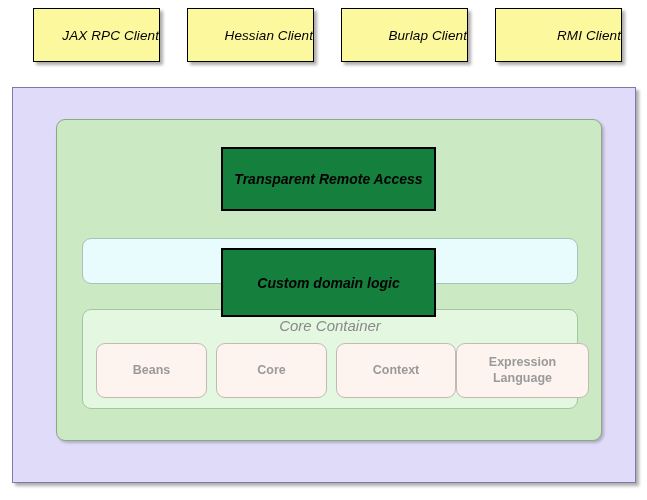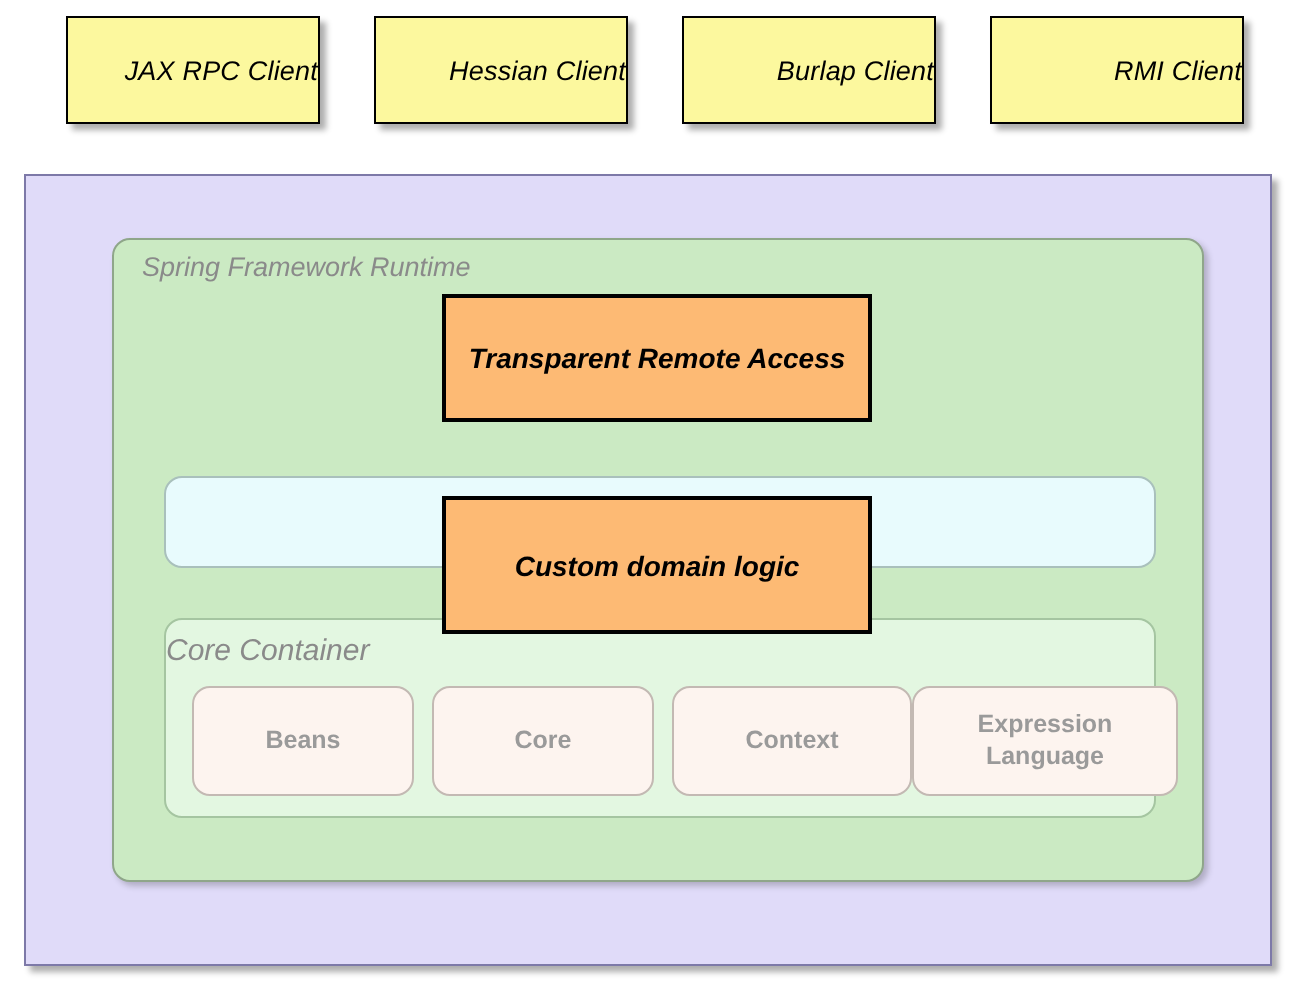--- a/index.html
+++ b/index.html
@@ -119,21 +119,21 @@
     background: #e3f7e1;
     border: 1px solid #a5c5a1;
     border-radius: 9px;
     box-sizing: border-box;
   }
   #core-container-label {
     position: absolute;
     left: 0;
     right: 0;
     top: 7px;
-    text-align: left;
+    text-align: center;
     font-size: 15px;
     font-style: italic;
     color: #8a8a8a;
   }
   .core-module {
     position: absolute;
     top: 33px;
     height: 55px;
     background: #fdf4ef;
     border: 1px solid #c3b9b3;
@@ -148,21 +148,21 @@
     font-size: 12.5px;
     font-weight: bold;
     color: #9a9a9a;
     line-height: 1.22;
     padding: 0 4px;
   }
 
   
   .feature-box {
     position: absolute;
-    background: #fdba74;
+    background: #15803d;
     border: 2px solid #000000;
     box-sizing: border-box;
     display: flex;
     align-items: center;
     justify-content: center;
     z-index: 20;
   }
   .feature-box .feature-label {
     font-size: 14px;
     font-weight: bold;
@@ -187,21 +187,20 @@
         <span class="client-label">Burlap Client</span>
       </div>
       <div class="client-box" style="left: 495px; top: 8px; width: 127px; height: 54px;">
         <span class="client-label">RMI Client</span>
       </div>
     </div>
 
   <div id="tomcat-container">
 
     <div id="spring-runtime">
-      <div id="spring-runtime-label">Spring Framework Runtime</div>
 
       <div id="web-band">
         <div id="web-band-label">Web</div>
       </div>
 
       <div id="core-container">
         <div id="core-container-label">Core Container</div>
         <div id="core-modules">
             <div class="core-module" style="left: 13px; width: 111px;">
               <span class="core-module-label">Beans</span>

